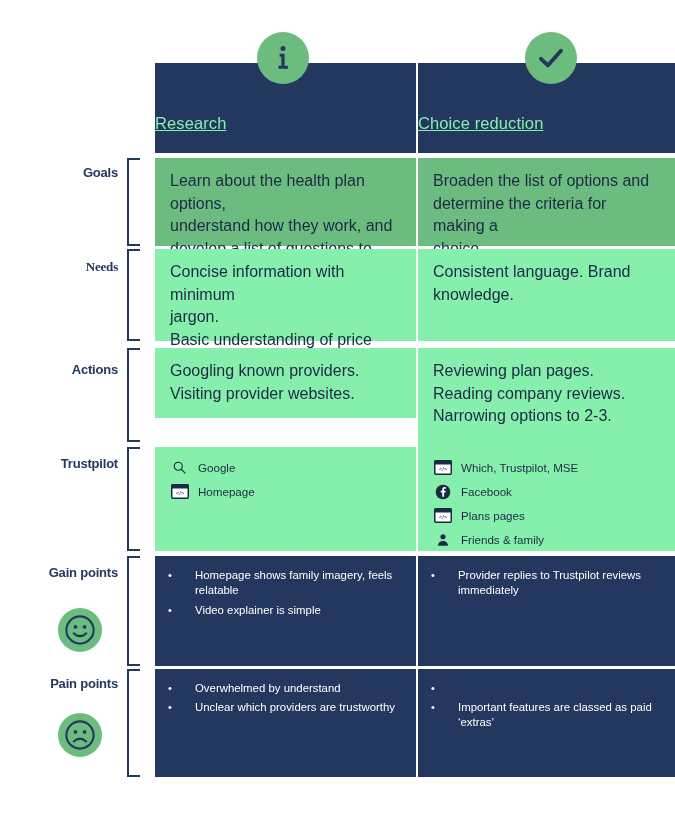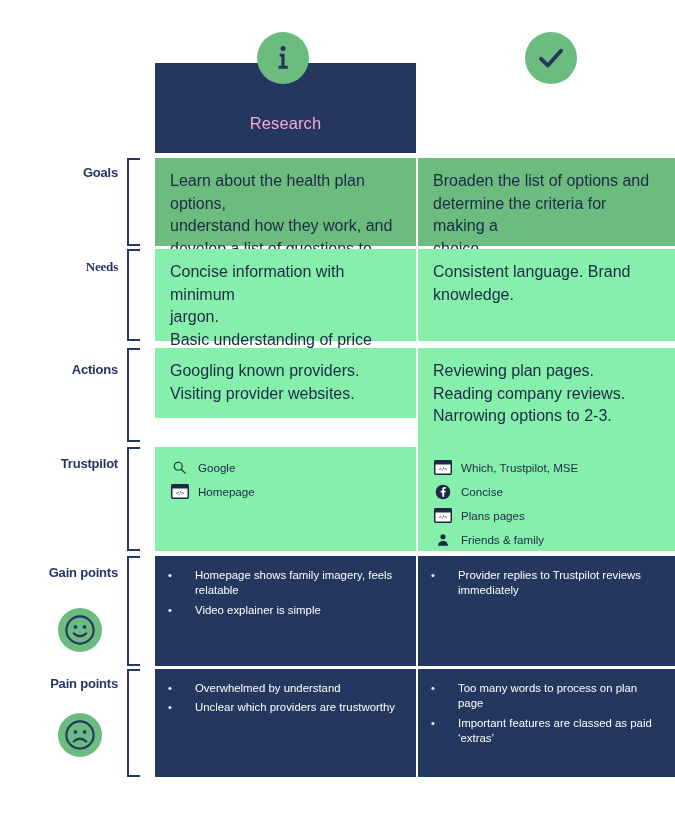--- a/index.html
+++ b/index.html
@@ -51,25 +51,26 @@
   .col-choice   { left: 418px;  width: 257px; }
 
   .cell {
     position: absolute;
     padding: 12px 14px 10px 15px;
   }
 
   
   .header-cell {
     background: #24375f;
-    color: #f9a8d4;
-    display: flex;
-    align-items: center;
-    justify-content: center;
+    color: #86efac;
+    display: flex;
+    align-items: center;
+    justify-content: flex-start;
     padding: 0;
+    text-decoration: underline;
   }
   .header-title {
     font-size: 16.5px;
     font-weight: normal;
     letter-spacing: 0.1px;
     margin-top: 30px;
   }
 
   
   .head-badge {
@@ -159,20 +160,23 @@
   <div class="head-badge" style="left:525px; top:32px;">
     <svg width="32" height="32" viewBox="0 0 24 24" aria-hidden="true">
       <path d="M4.5 12.6 L9.6 17.6 L19.5 6.6" fill="none" stroke="#24375f" stroke-width="2.9" stroke-linecap="round" stroke-linejoin="round"></path>
     </svg>
   </div>
 
   <div class="cell header-cell col-research" style="top:63px; height:90px;">
     <span class="header-title">Research</span>
   </div>
 
+  <div class="cell header-cell col-choice" style="top:63px; height:90px;">
+    <span class="header-title">Choice reduction</span>
+  </div>
 
   <div class="row-label-block" style="top:166px;">
     <span class="row-label-text">Goals</span>
   </div>
   <div class="row-bracket" style="top:158px; height:88px;"></div>
 
   <div class="cell fill-green col-research" style="top:158px; height:88px;">
     <div class="body-text">Learn about the health plan options,
 understand how they work, and
 develop a list of questions to ask.</div>
@@ -255,21 +259,21 @@
         <span class="tp-label">Which, Trustpilot, MSE</span>
       </li>
       <li class="tp-item">
         <span class="tp-icon">
           <svg width="16" height="16" viewBox="0 0 24 24" aria-hidden="true">
             <circle cx="12" cy="12" r="11" fill="#1b2a45"></circle>
             <path d="M13.6 12.6h2.1l.33-2.6h-2.43V8.33c0-.75.21-1.26 1.29-1.26h1.37V4.75
                      c-.24-.03-1.05-.1-1.99-.1-1.97 0-3.32 1.2-3.32 3.41V10H8.6v2.6h2.35V19h2.65z" fill="#ffffff"></path>
           </svg>
         </span>
-        <span class="tp-label">Concise</span>
+        <span class="tp-label">Facebook</span>
       </li>
       <li class="tp-item">
         <span class="tp-icon">
           <svg width="18" height="15" viewBox="0 0 24 20" aria-hidden="true">
             <rect x="1" y="1" width="22" height="18" rx="1.2" fill="#ffffff" stroke="#1b2a45" stroke-width="2"></rect>
             <rect x="1" y="1" width="22" height="5" fill="#1b2a45"></rect>
             <text x="12" y="15.2" font-size="8" font-family="'Liberation Sans',sans-serif" fill="#1b2a45" text-anchor="middle">&lt;/&gt;</text>
           </svg>
         </span>
         <span class="tp-label">Plans pages</span>
@@ -344,21 +348,20 @@
         <span class="bullet-dot">•</span>
         <span class="bullet-text">Unclear which providers are trustworthy</span>
       </li>
     </ul>
   </div>
 
   <div class="cell fill-navy col-choice" style="top:669px; height:108px; padding-left:10px;">
     <ul class="bullet-list">
       <li class="bullet-item">
         <span class="bullet-dot">•</span>
-        <span class="bullet-text">Too many words to process on plan page</span>
       </li>
       <li class="bullet-item">
         <span class="bullet-dot">•</span>
         <span class="bullet-text">Important features are classed as paid ‘extras’</span>
       </li>
     </ul>
   </div>
 
 </div>
 

